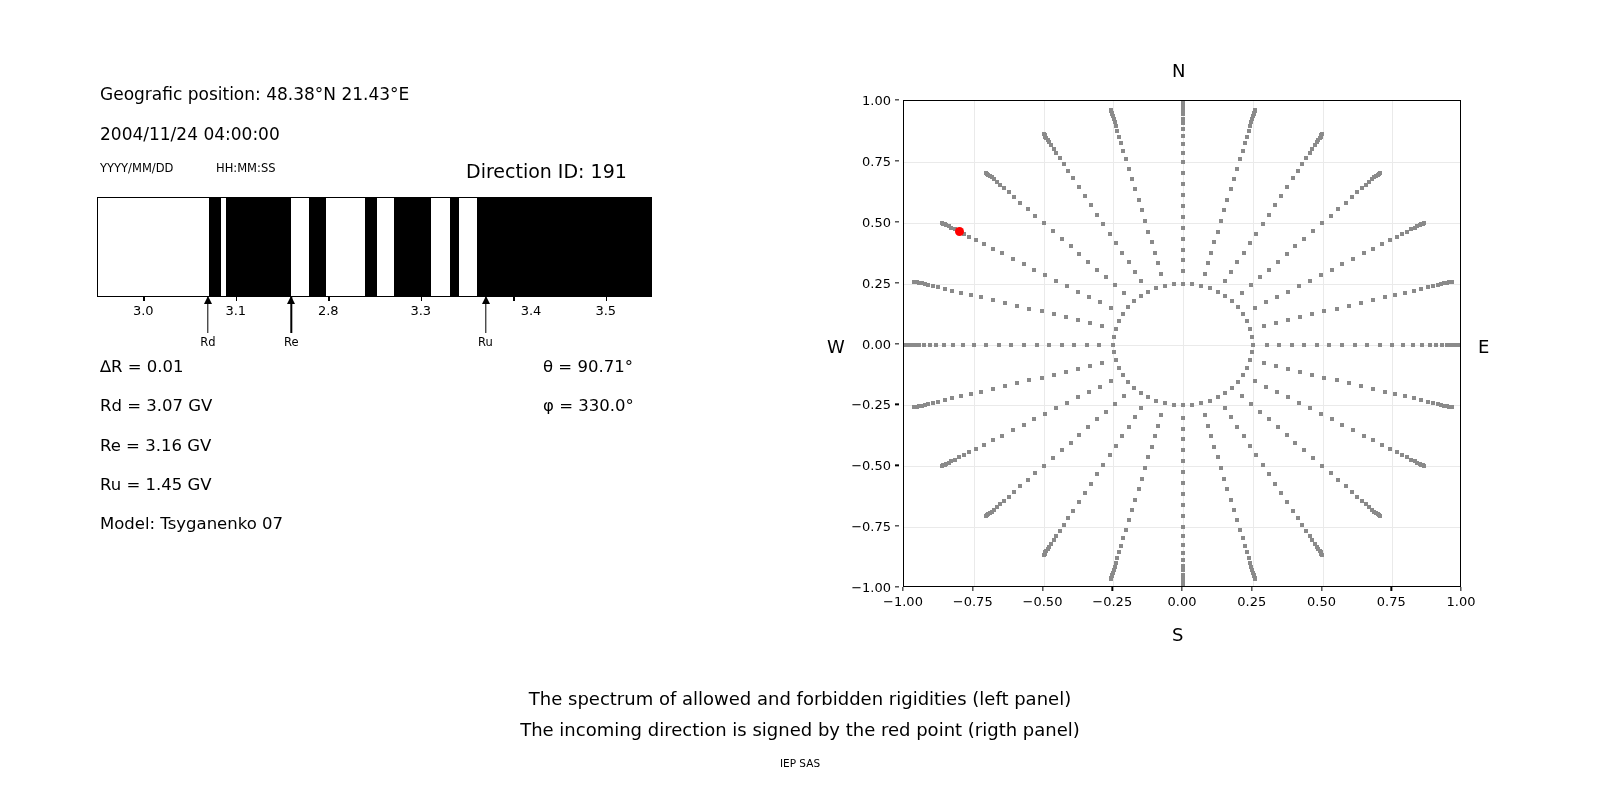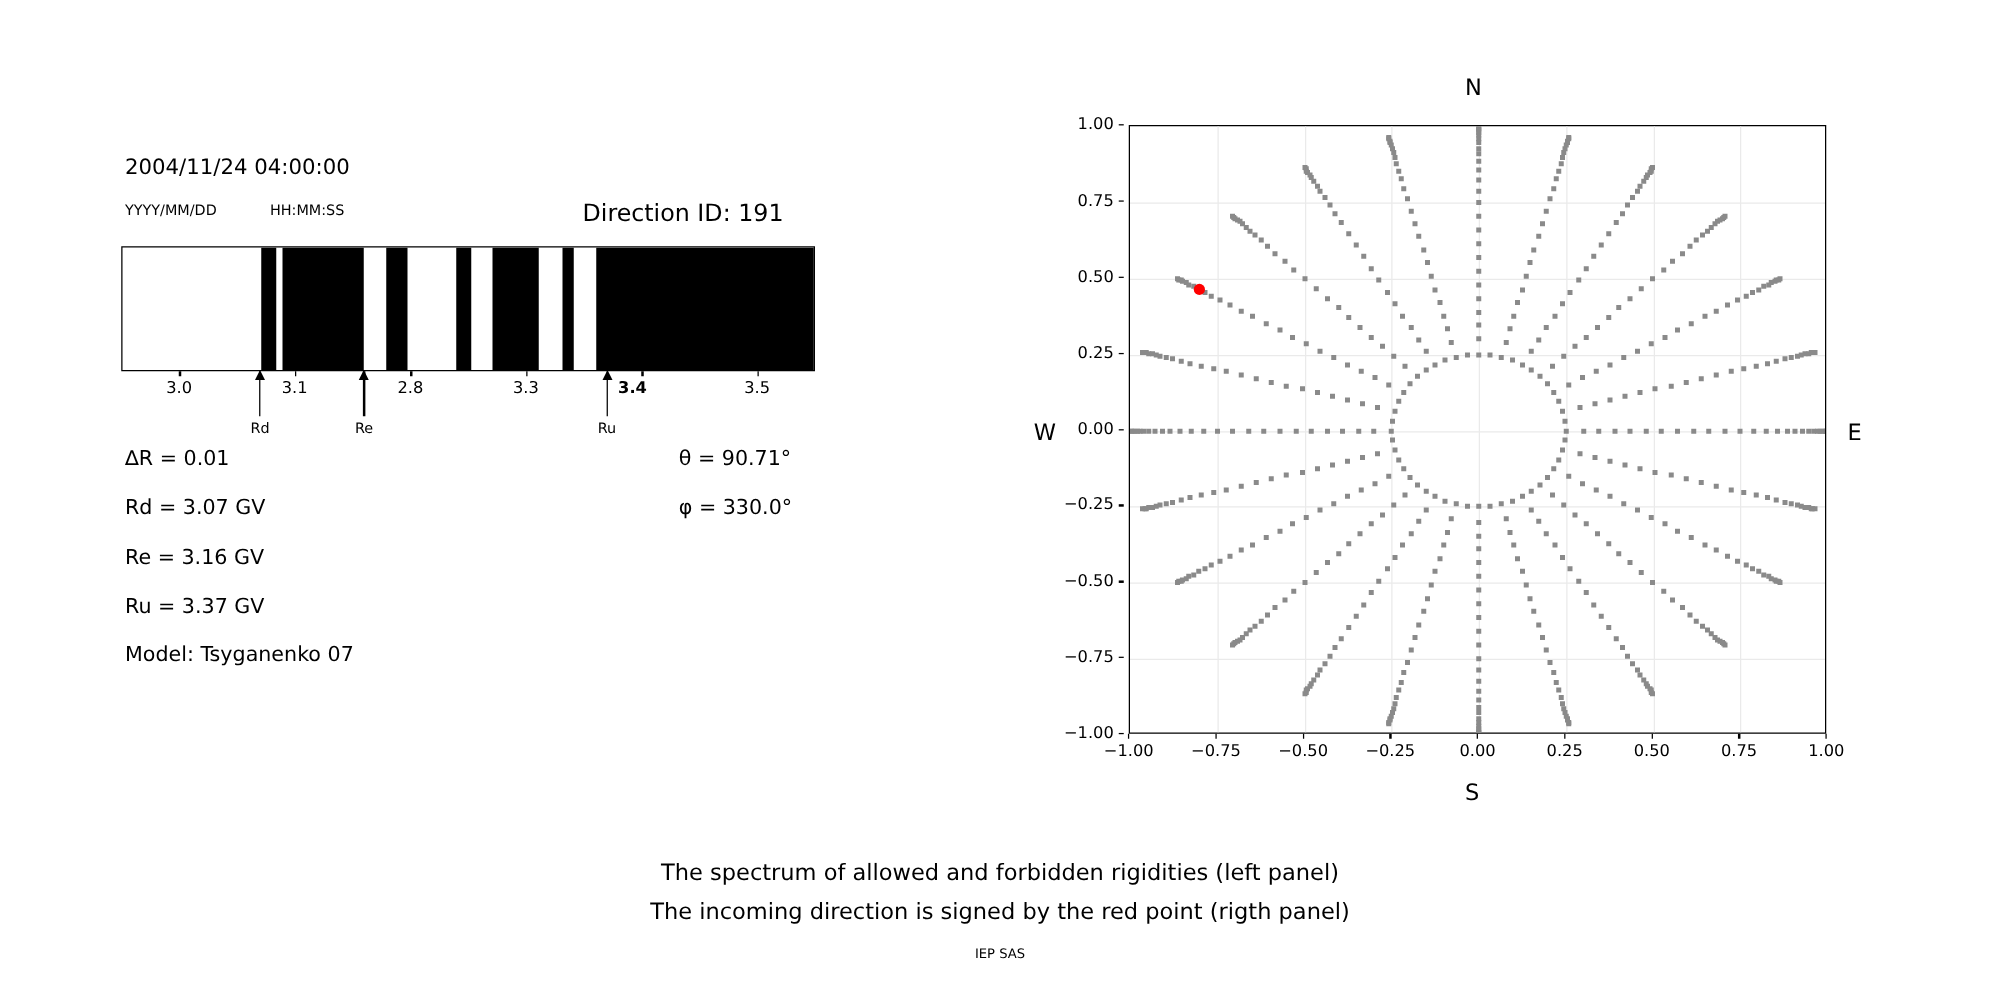--- a/index.html
+++ b/index.html
@@ -194,20 +194,21 @@
     width: 1600px;
     text-align: center;
     font-size: 10.5px;
   }
 </style>
 </head>
 <body>
 
 <div id="left-panel" class="abs">
 
+  <div class="abs hdr-geo">Geografic position: 48.38°N 21.43°E</div>
 
   <div class="abs hdr-datetime">2004/11/24 04:00:00</div>
 
   <div class="abs hdr-fmt-date">YYYY/MM/DD</div>
 
   <div class="abs hdr-fmt-time">HH:MM:SS</div>
 
   <div class="abs hdr-dirid">Direction ID: 191</div>
 
   <div id="spectrum-frame" class="abs">
@@ -223,21 +224,21 @@
   <div id="spectrum-axis" class="abs">
       <div class="tickmark" style="left: 46.25px;"></div>
       <div class="ticklabel" style="left: 46.25px;">3.0</div>
       <div class="tickmark" style="left: 138.75px;"></div>
       <div class="ticklabel" style="left: 138.75px;">3.1</div>
       <div class="tickmark" style="left: 231.25px;"></div>
       <div class="ticklabel" style="left: 231.25px;">2.8</div>
       <div class="tickmark" style="left: 323.75px;"></div>
       <div class="ticklabel" style="left: 323.75px;">3.3</div>
       <div class="tickmark" style="left: 416.25px;"></div>
-      <div class="ticklabel" style="left: 409px; font-weight: bold;">3.4</div>
+      <div class="ticklabel" style="left: 434px;">3.4</div>
       <div class="tickmark" style="left: 508.75px;"></div>
       <div class="ticklabel" style="left: 508.75px;">3.5</div>
       <div class="rarrow-wrap" style="left: 111px;">
         <div class="rarrow-line"></div>
         <div class="rarrow-head"></div>
         <div class="rarrow-label">Rd</div>
       </div>
       <div class="rarrow-wrap" style="left: 194.25px;">
         <div class="rarrow-line"></div>
         <div class="rarrow-head"></div>
@@ -246,21 +247,21 @@
       <div class="rarrow-wrap" style="left: 388.5px;">
         <div class="rarrow-line"></div>
         <div class="rarrow-head"></div>
         <div class="rarrow-label">Ru</div>
       </div>
     </div>
 
   <div class="abs param param-left" style="top:357px">∆R = 0.01</div>
   <div class="abs param param-left" style="top:396px">Rd = 3.07 GV</div>
   <div class="abs param param-left" style="top:436px">Re = 3.16 GV</div>
-  <div class="abs param param-left" style="top:475px">Ru = 3.37 GV</div>
+  <div class="abs param param-left" style="top:475px">Ru = 1.45 GV</div>
   <div class="abs param param-left" style="top:514px">Model: Tsyganenko 07</div>
 
   <div class="abs param param-right" style="top:357px">θ = 90.71°</div>
   <div class="abs param param-right" style="top:396px">φ = 330.0°</div>
 </div>
 
 <div id="right-panel" class="abs">
 
   <div class="compass" style="left:1172px; top:60px;">N</div>
   <div class="compass" style="left:1478px; top:336px;">E</div>

